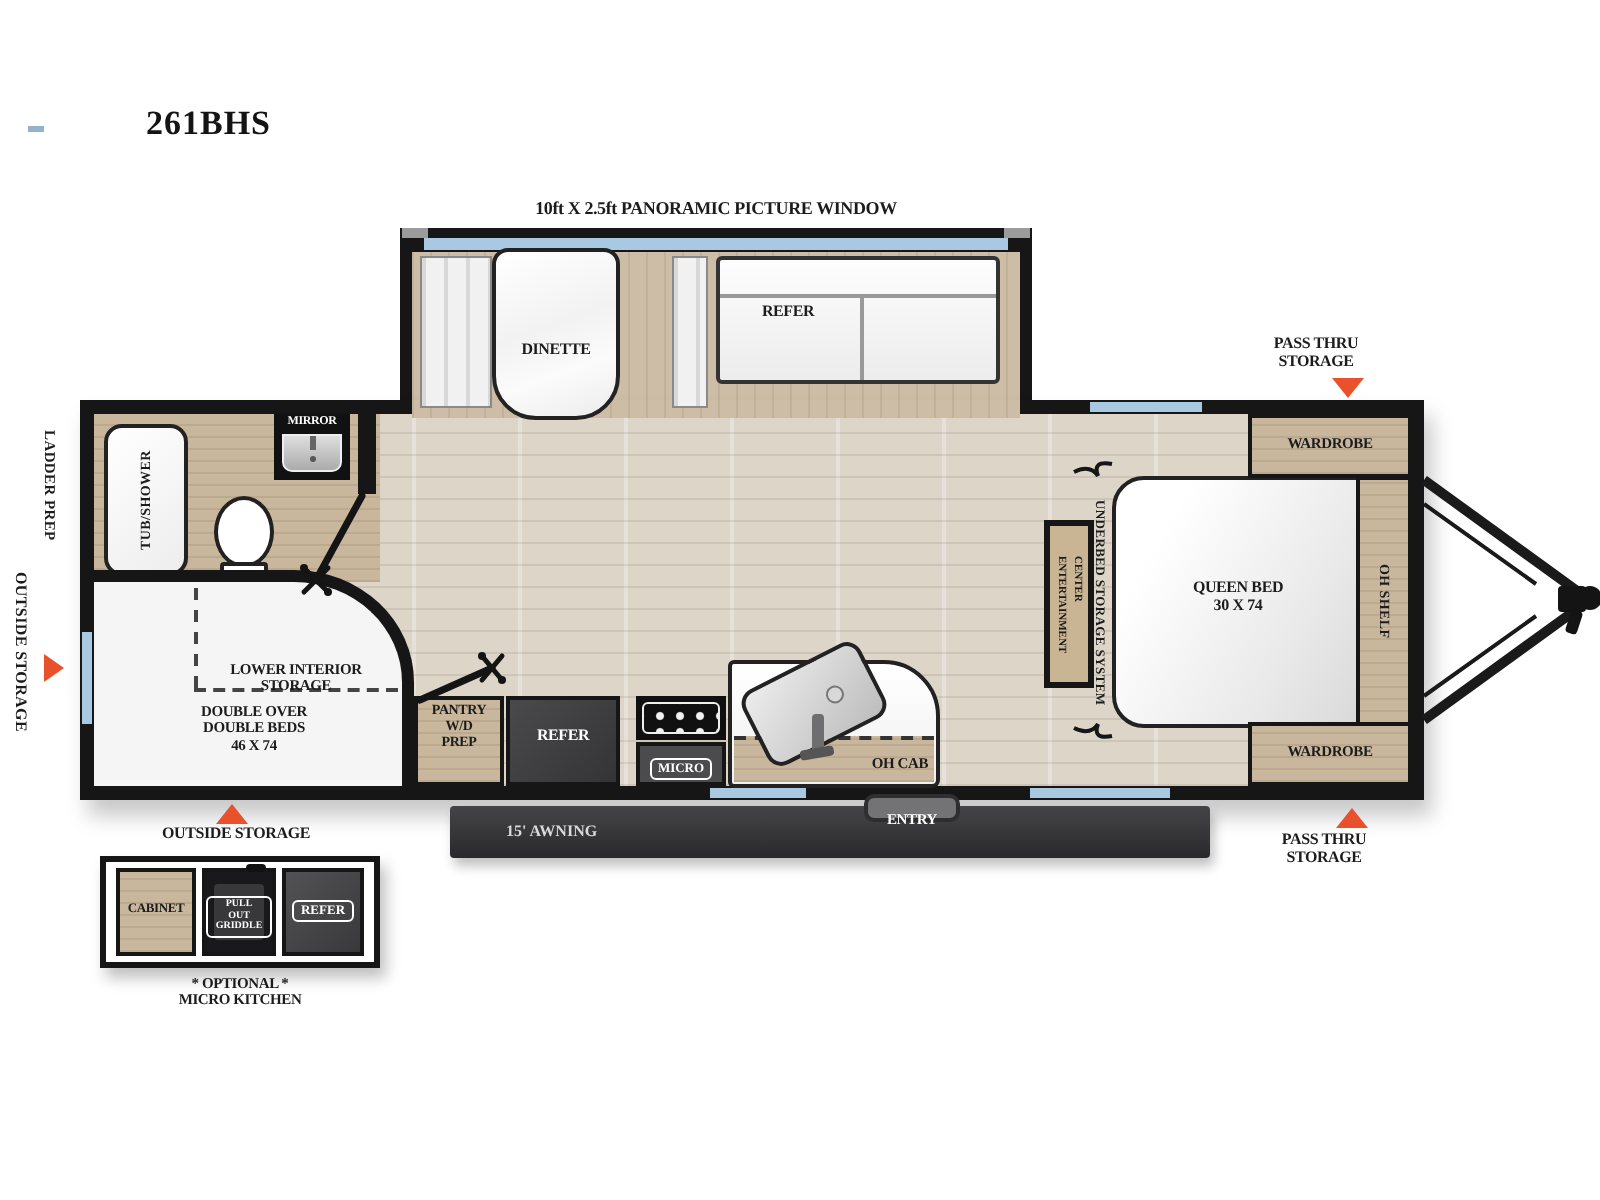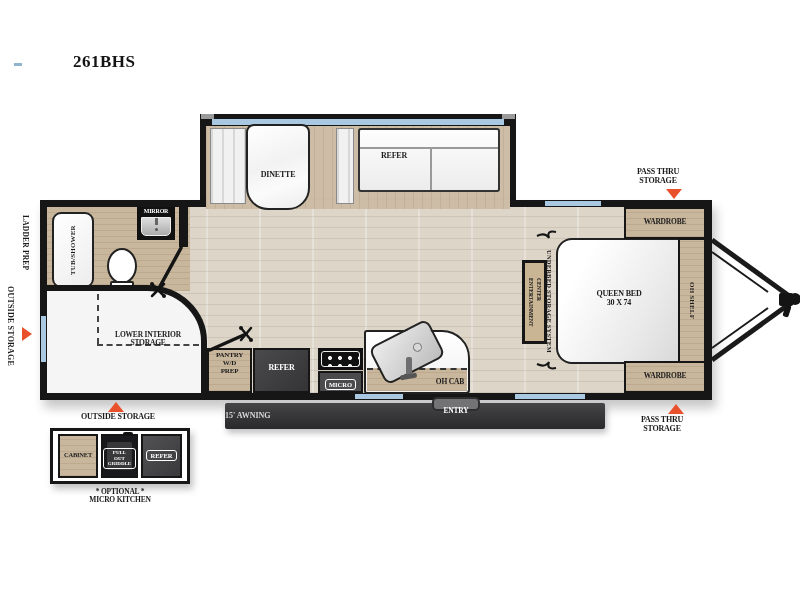--- a/index.html
+++ b/index.html
@@ -41,20 +41,21 @@
   svg{display:block;}
 </style>
 </head>
 <body>
 
 <div id="canvas">
 
   <div class="abs" style="left:14px;top:63px;width:8px;height:3px;background:#8fb4cc;"></div>
   <div class="abs" style="left:73px;top:52px;font-size:17px;font-weight:600;color:#141414;letter-spacing:0.5px;">261BHS</div>
 
+  <div class="abs lbl" style="left:200px;top:99px;width:316px;font-size:9px;">10ft X 2.5ft PANORAMIC PICTURE WINDOW</div>
 
   <div class="abs" style="left:200px;top:114px;width:316px;height:96px;background:#161616;">
     <div class="abs wood-tan-v" style="left:6px;top:12px;width:304px;height:84px;"></div>
     <div class="abs window" style="left:12px;top:5px;width:292px;height:6px;"></div>
     <div class="abs" style="left:1px;top:0px;width:13px;height:5px;background:#9b9b9b;"></div>
     <div class="abs" style="left:302px;top:0px;width:13px;height:5px;background:#9b9b9b;"></div>
   </div>
 
   <div class="abs wall" style="left:40px;top:200px;width:672px;height:200px;box-shadow:4px 8px 10px rgba(0,0,0,0.22);"></div>
   <div class="abs wood-light" style="left:47px;top:207px;width:658px;height:186px;"></div>
@@ -96,20 +97,23 @@
               border-radius:2px;background:#fff;"></div>
   <div class="abs wall" style="left:179px;top:207px;width:9px;height:40px;"></div>
 
   <div class="abs" style="left:47px;top:285px;width:160px;height:108px;background:#f5f5f5;
               border-top:6px solid #161616;border-right:6px solid #161616;
               border-top-right-radius:60px 56px;box-sizing:border-box;"></div>
   <div class="abs" style="left:97px;top:294px;width:0;height:50px;border-left:2px dashed #444;"></div>
   <div class="abs" style="left:97px;top:344px;width:102px;height:0;border-top:2px dashed #444;"></div>
   <div class="abs lbl" style="left:100px;top:331px;width:96px;font-size:7.5px;">LOWER INTERIOR
 STORAGE</div>
+  <div class="abs lbl" style="left:64px;top:352px;width:126px;font-size:7.5px;">DOUBLE OVER
+DOUBLE BEDS
+46 X 74</div>
 
   <div class="abs wood-tan box" style="left:207px;top:348px;width:45px;height:45px;"></div>
   <div class="abs lbl" style="left:207px;top:352px;width:45px;font-size:7px;">PANTRY
 W/D
 PREP</div>
   <div class="abs appliance box" style="left:253px;top:348px;width:57px;height:45px;"></div>
   <div class="abs lbl white" style="left:253px;top:364px;width:57px;font-size:8px;">REFER</div>
   <div class="abs" style="left:318px;top:348px;width:45px;height:22px;background:#101010;">
     <div class="abs burners" style="left:3px;top:3px;width:37px;height:14px;"></div>
   </div>
@@ -140,21 +144,21 @@
 30 X 74</div>
   <div class="abs wood-tan box" style="left:678px;top:238px;width:28px;height:126px;"></div>
   <div class="abs vtd" style="left:681px;top:240px;width:22px;height:122px;font-size:7px;">OH SHELF</div>
   <div class="abs wood-tan box" style="left:624px;top:207px;width:82px;height:32px;"></div>
   <div class="abs lbl" style="left:624px;top:218px;width:82px;font-size:7.5px;">WARDROBE</div>
   <div class="abs wood-tan box" style="left:624px;top:361px;width:82px;height:32px;"></div>
   <div class="abs lbl" style="left:624px;top:372px;width:82px;font-size:7.5px;">WARDROBE</div>
 
   <div class="abs" style="left:225px;top:403px;width:380px;height:26px;border-radius:2px;
               background:linear-gradient(180deg,#454547,#29292b);box-shadow:2px 4px 6px rgba(0,0,0,0.25);">
-    <div style="font-size:8px;font-weight:700;color:#d9d9d9;line-height:26px;">15' AWNING</div>
+    <div style="font-size:8px;font-weight:700;color:#d9d9d9;line-height:26px;padding-left:28px;">15' AWNING</div>
   </div>
   <div class="abs" style="left:432px;top:397px;width:48px;height:14px;background:#737376;border:2px solid #2e2e2e;
               border-radius:5px;box-sizing:border-box;text-align:center;">
     <span class="lbl white" style="font-size:7.5px;line-height:10px;">ENTRY</span>
   </div>
 
   <div class="abs vtd" style="left:18px;top:203px;width:14px;height:80px;font-size:7.5px;">LADDER PREP</div>
   <div class="abs vtd" style="left:3px;top:264px;width:15px;height:124px;font-size:8px;">OUTSIDE STORAGE</div>
   <div class="abs tri-right" style="left:22px;top:327px;"></div>
 

